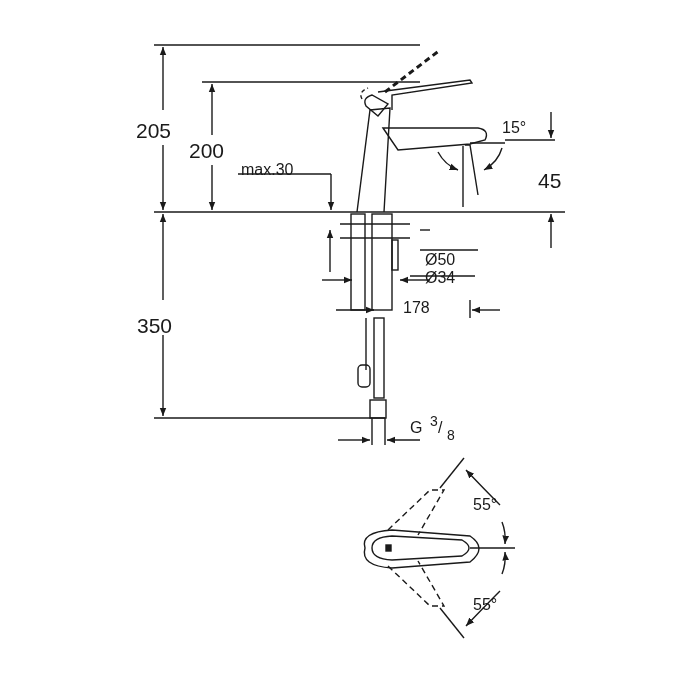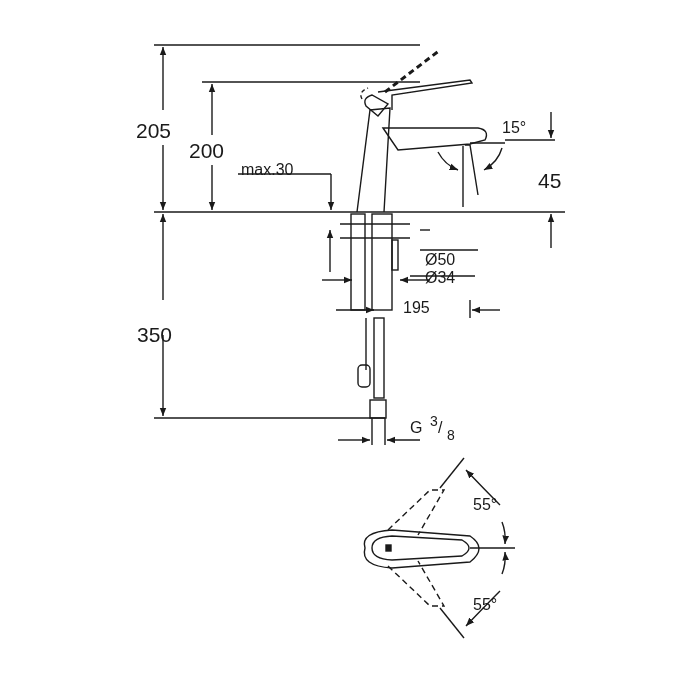--- a/index.html
+++ b/index.html
@@ -95,21 +95,21 @@
     </g>
   </svg>
 
   <span class="lbl" style="left:136px;top:120px;">205</span>
   <span class="lbl" style="left:189px;top:140px;">200</span>
   <span class="lbl sm" style="left:241px;top:154px;margin-top:8px;">max.30</span>
   <span class="lbl sm" style="left:502px;top:120px;">15°</span>
   <span class="lbl" style="left:538px;top:170px;">45</span>
   <span class="lbl sm" style="left:425px;top:226px;margin-top:44px;">Ø34</span>
   <span class="lbl sm" style="left:425px;top:252px;">Ø50</span>
-  <span class="lbl sm" style="left:403px;top:300px;">195</span>
-  <span class="lbl" style="left:137px;top:324px;">350</span>
+  <span class="lbl sm" style="left:403px;top:300px;">178</span>
+  <span class="lbl" style="left:137px;top:315px;">350</span>
   <span class="lbl sm" style="left:410px;top:420px;">G</span>
   <span class="sup" style="left:430px;top:414px;">3</span>
   <span class="lbl sm" style="left:438px;top:420px;">/</span>
   <span class="sup" style="left:447px;top:428px;">8</span>
   <span class="lbl sm" style="left:473px;top:497px;">55°</span>
   <span class="lbl sm" style="left:473px;top:597px;">55°</span>
 </div>
 
 </body></html>

